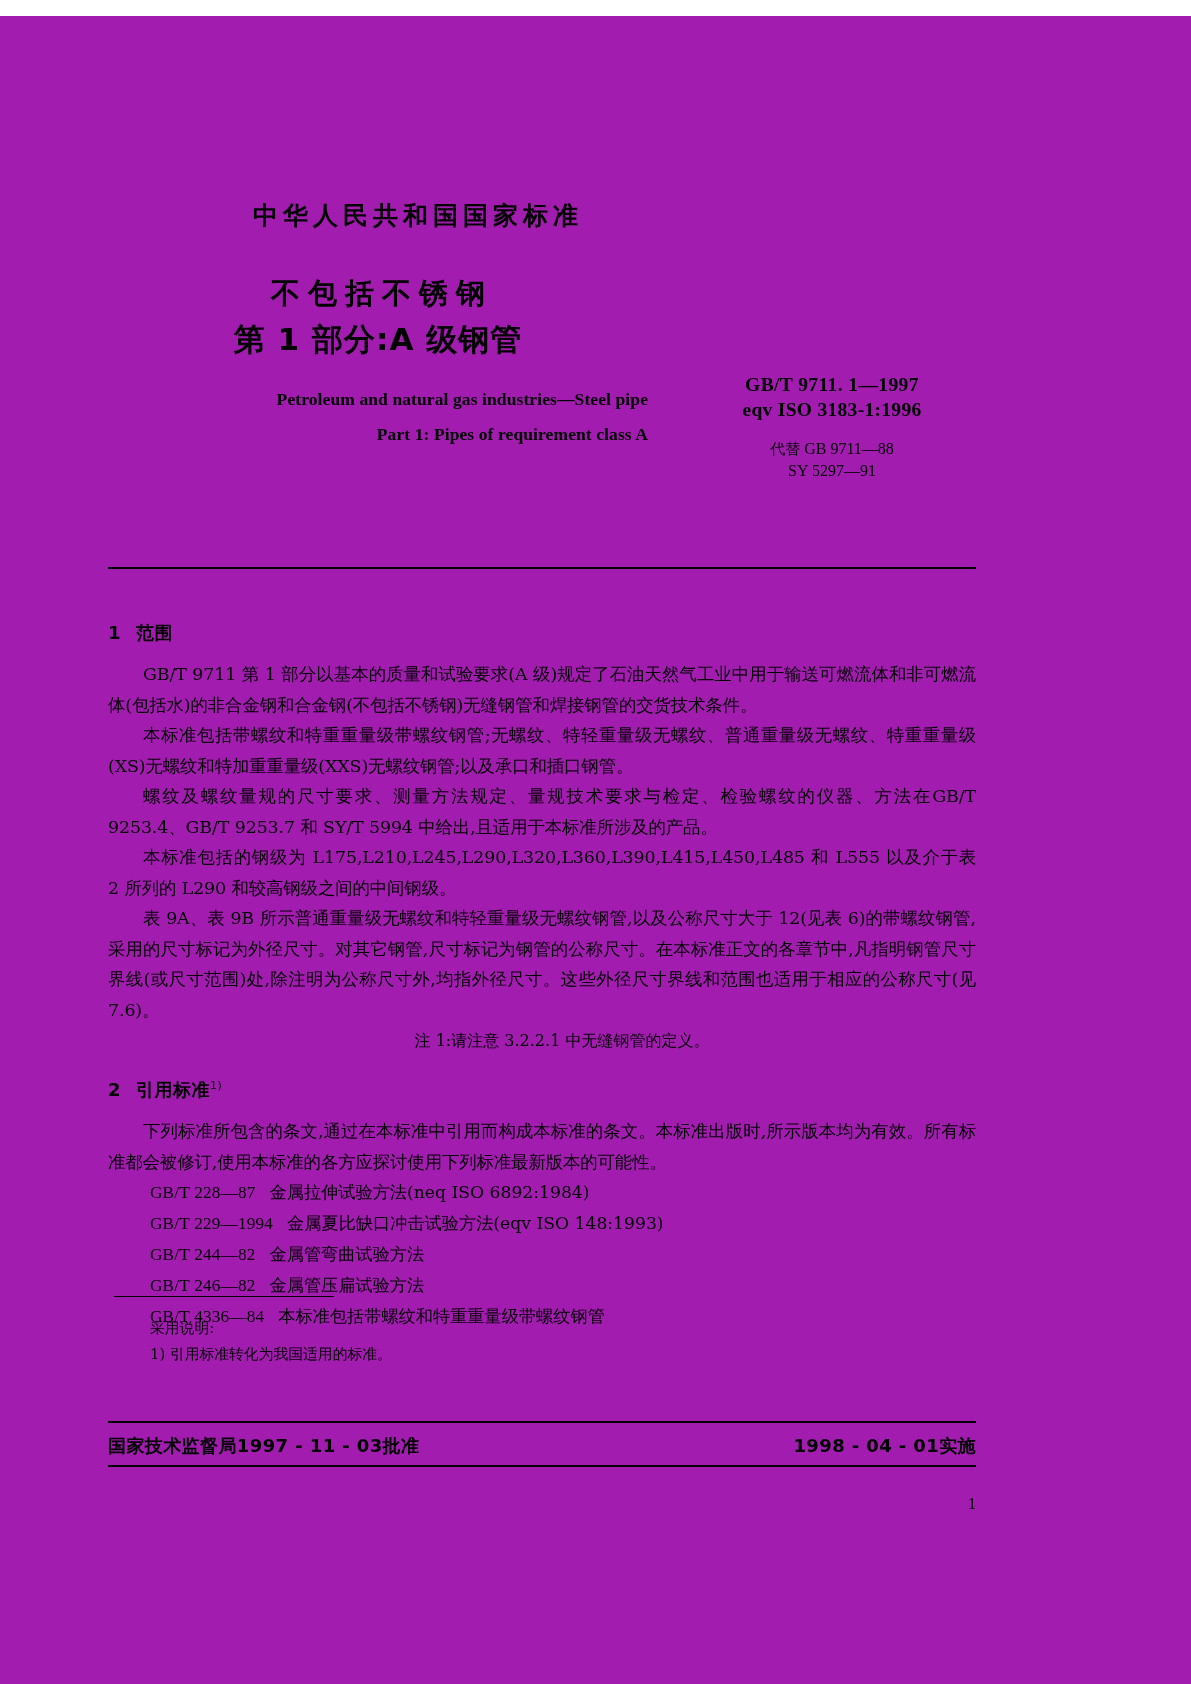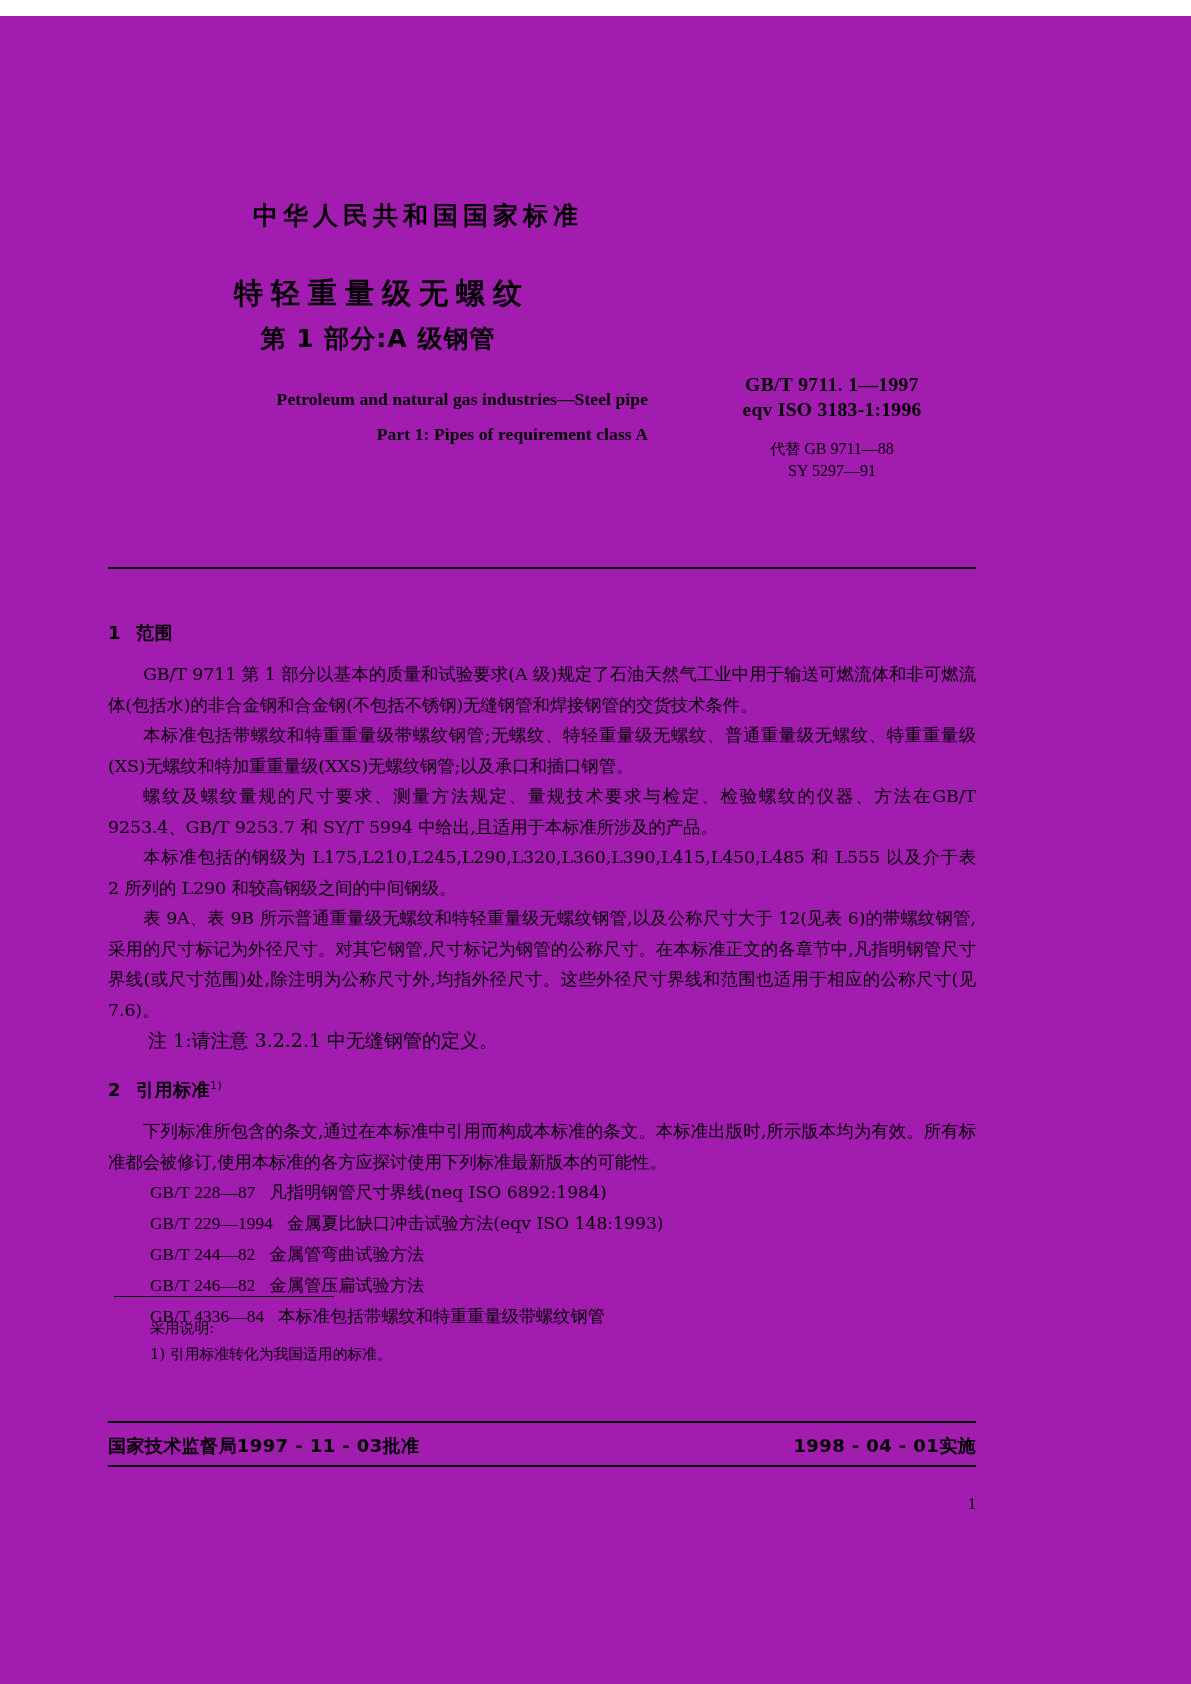--- a/index.html
+++ b/index.html
@@ -64,21 +64,21 @@
     font-family: "DejaVu Sans", "Liberation Sans", sans-serif;
     font-weight: bold;
     font-size: 25px;
     letter-spacing: 1px;
     line-height: 42px;
     margin-top: 8px;
   }
   .title-cn-3 {
     font-family: "DejaVu Sans", "Liberation Sans", sans-serif;
     font-weight: bold;
-    font-size: 25px;
+    font-size: 31px;
     letter-spacing: 1px;
     line-height: 42px;
     margin-top: 6px;
     text-align: center;
   }
   .title-en {
     margin-top: 22px;
     font-family: "Liberation Serif", "DejaVu Serif", serif;
     font-weight: bold;
     font-size: 17.5px;
@@ -156,24 +156,25 @@
     font-family: "DejaVu Serif", "Liberation Serif", serif;
     font-size: 17.4px;
     line-height: 30.5px;
     margin: 0 0 0 0;
     text-indent: 35px;
     text-align: justify;
     letter-spacing: -0.1px;
   }
   p.note {
     font-family: "DejaVu Serif", "Liberation Serif", serif;
-    font-size: 19px;
+    font-size: 16px;
     line-height: 27px;
     margin: 2px 0 0 0;
     text-indent: 40px;
+    text-align: center;
   }
   .gap-sec {
     height: 24px;
   }
   ul.ref-list {
     list-style: none;
     margin: 0;
     padding: 0;
   }
   ul.ref-list li {
@@ -260,21 +261,21 @@
 </head>
 <body>
 
 <div class="page">
   <div class="sheet">
 
     <div class="masthead">
       <div class="gov-title">中华人民共和国国家标准</div>
 
       <div class="title-block">
-        <div class="title-cn-1">特轻重量级无螺纹</div>
+        <div class="title-cn-1">不包括不锈钢</div>
         <div class="title-cn-3">第 1 部分:A 级钢管</div>
         <div class="title-en">
           <div>Petroleum and natural gas industries—Steel pipe</div>
           <div>Part 1: Pipes of requirement class A</div>
         </div>
       </div>
 
       <div class="std-codes">
         <div class="std-code-main">GB/T 9711. 1—1997</div>
         <div class="std-code-eqv">eqv ISO 3183-1:1996</div>
@@ -302,21 +303,21 @@
 
       <div class="gap-sec"></div>
 
       <h2 class="sec-head">
         <span class="num">2</span><span>引用标准</span><sup>1)</sup>
       </h2>
 
       <p class="body">下列标准所包含的条文,通过在本标准中引用而构成本标准的条文。本标准出版时,所示版本均为有效。所有标准都会被修订,使用本标准的各方应探讨使用下列标准最新版本的可能性。</p>
 
       <ul class="ref-list">
-        <li><span class="code">GB/T 228—87</span><span class="sep"></span><span>凡指明钢管尺寸界线(neq ISO 6892:1984)</span></li>
+        <li><span class="code">GB/T 228—87</span><span class="sep"></span><span>金属拉伸试验方法(neq ISO 6892:1984)</span></li>
         <li><span class="code">GB/T 229—1994</span><span class="sep"></span><span>金属夏比缺口冲击试验方法(eqv ISO 148:1993)</span></li>
         <li><span class="code">GB/T 244—82</span><span class="sep"></span><span>金属管弯曲试验方法</span></li>
         <li><span class="code">GB/T 246—82</span><span class="sep"></span><span>金属管压扁试验方法</span></li>
         <li><span class="code">GB/T 4336—84</span><span class="sep"></span><span>本标准包括带螺纹和特重重量级带螺纹钢管</span></li>
       </ul>
     </div>
 
     <div class="footnote">
       <div class="footnote-rule"></div>
       <div class="footnote-body">

